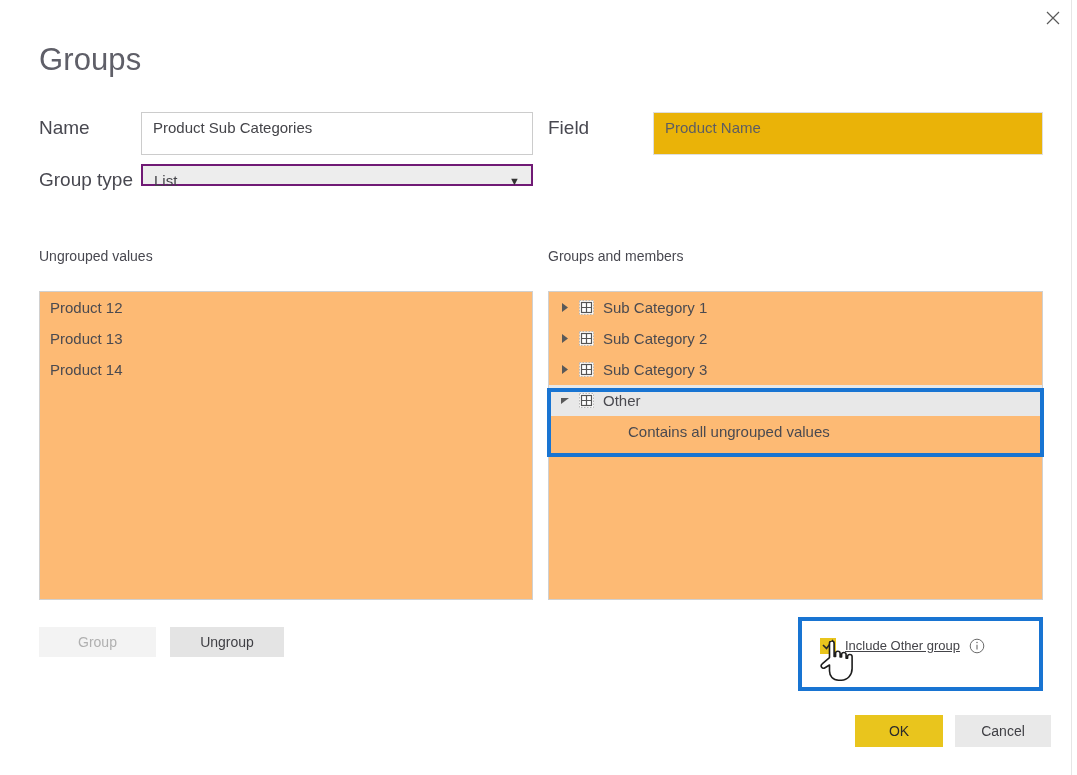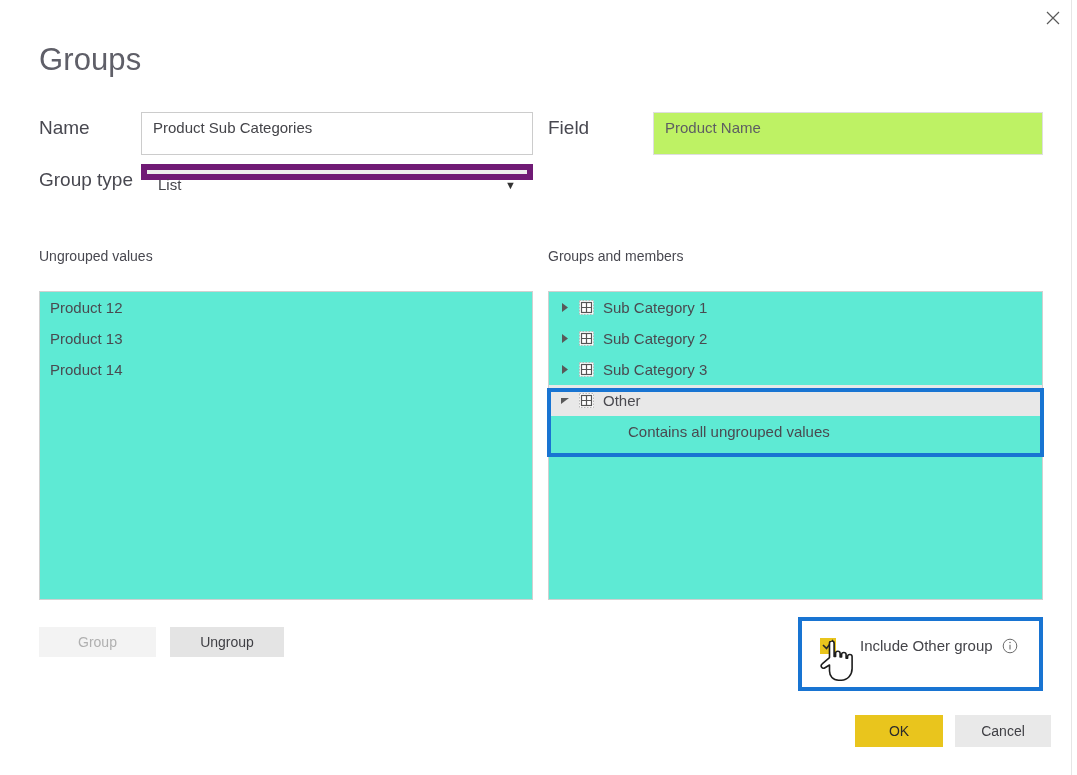--- a/index.html
+++ b/index.html
@@ -79,29 +79,29 @@
     color: #444449;
     padding: 0 11px;
     line-height: 29px;
     height: 43px;
     white-space: nowrap;
     overflow: hidden;
   }
   #name-input  { left: 141px; top: 112px; width: 392px; }
   #field-input {
     left: 653px; top: 112px; width: 390px;
-    background: #bef264;
+    background: #eab308;
     border-color: #dedede;
     color: #5d5d63;
   }
   #grouptype-select {
     position: absolute;
     box-sizing: border-box;
-    left: 141px; top: 164px; width: 392px; height: 16px;
-    border: 6px solid #701a75;
+    left: 141px; top: 164px; width: 392px; height: 22px;
+    border: 2px solid #701a75;
     background: #ededed;
     font-size: 15px;
     color: #444449;
     padding: 0 11px;
     line-height: 30px;
     white-space: nowrap;
     cursor: pointer;
   }
   #grouptype-caret {
     position: absolute;
@@ -121,21 +121,21 @@
     white-space: nowrap;
   }
   #ungrouped-header { left: 39px;  top: 245px; }
   #groups-header    { left: 548px; top: 245px; }
 
   
   .list-box {
     position: absolute;
     box-sizing: border-box;
     border: 1px solid #d0d0d0;
-    background: #5eead4;
+    background: #fdba74;
     overflow: hidden;
   }
   #ungrouped-list { left: 39px;  top: 291px; width: 494px; height: 309px; }
   #groups-list    { left: 548px; top: 291px; width: 495px; height: 309px; }
 
   .value-item {
     font-size: 15px;
     color: #4a4a50;
     line-height: 31px;
     padding-left: 10px;
@@ -261,26 +261,27 @@
     position: relative;
     flex: none;
     cursor: pointer;
   }
   #include-other-checkbox svg {
     position: absolute;
     left: 1px;
     top: 0px;
   }
   #include-other-label {
-    font-size: 15px;
+    font-size: 13px;
     color: #444449;
-    margin-left: 24px;
+    margin-left: 9px;
     line-height: 20px;
     white-space: nowrap;
     cursor: pointer;
+    text-decoration: underline;
   }
   #include-other-info {
     margin-left: 9px;
     display: flex;
     align-items: center;
     cursor: pointer;
   }
 
   
   #hand-cursor {

